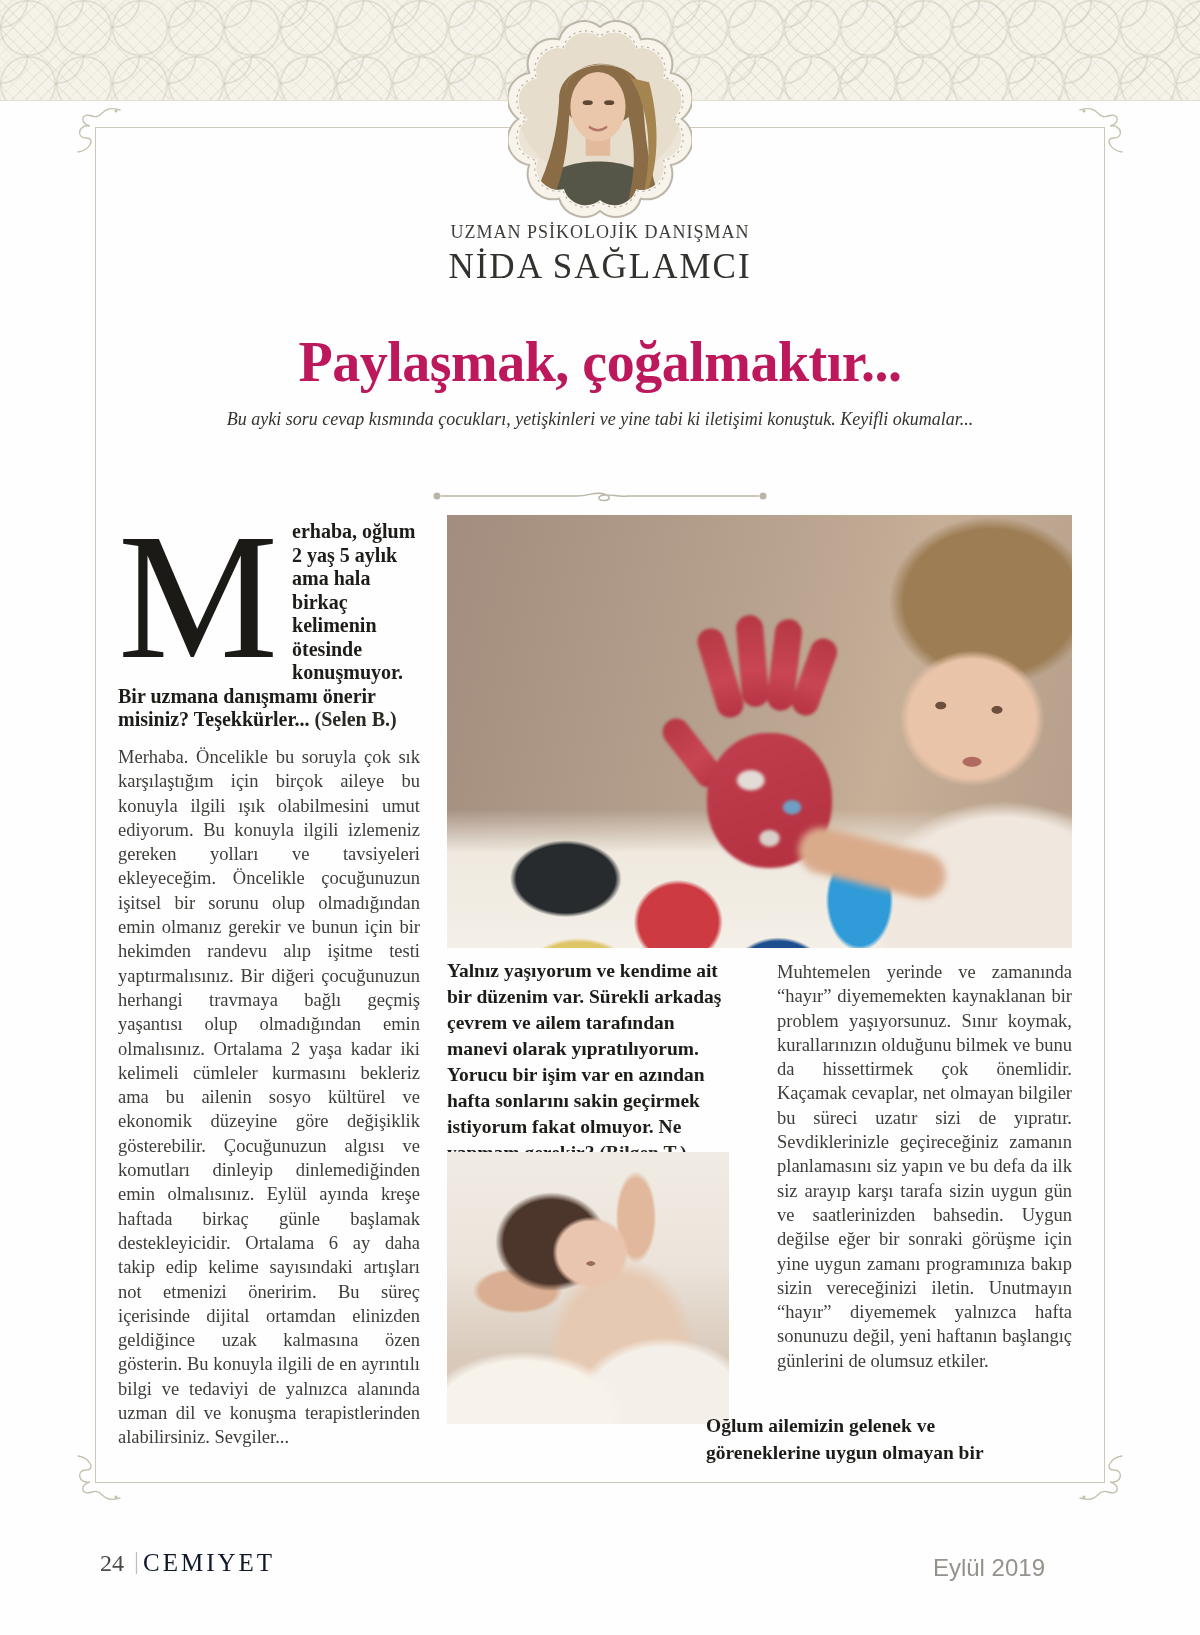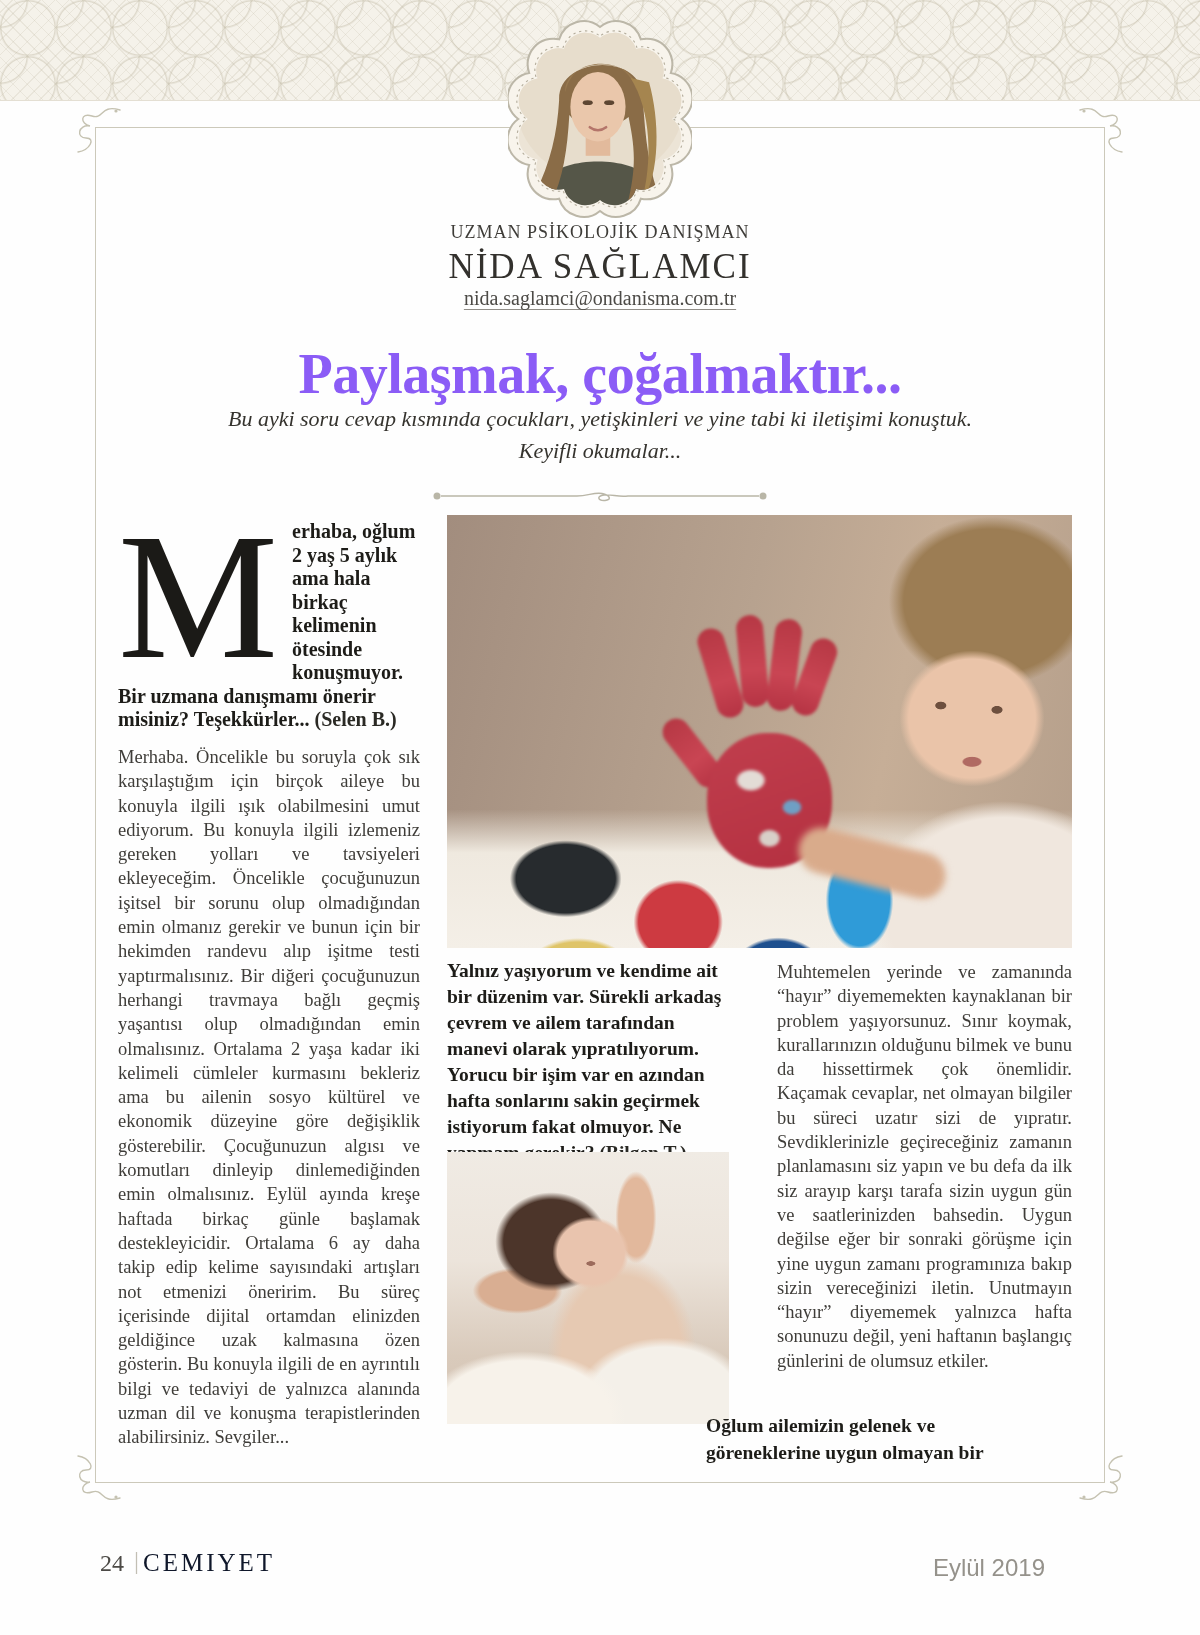--- a/index.html
+++ b/index.html
@@ -30,22 +30,22 @@
   
   .badge { position:absolute; left:508px; top:16px; width:184px; height:206px; }
   .badge svg { width:100%; height:100%; }
 
   
   .ctr { position:absolute; left:0; width:1200px; text-align:center; }
   .role   { top:222px; font-size:18px; letter-spacing:1px; color:#3e3c38; }
   .name   { top:247px; font-size:35px; letter-spacing:2px; color:#33312d; }
   .email  { top:287px; font-size:20px; color:#4c4a46; }
   .email span { text-decoration:underline; text-underline-offset:4px; text-decoration-thickness:1px; text-decoration-color:#908d87; }
-  .title  { top:330px; font-size:56px; font-weight:600; letter-spacing:-0.5px; color:#8b5cf6;margin-top:12px; }
-  .subtitle { top:403px; left:220px; width:760px; font-size:22px; font-style:italic; line-height:32px; color:#35332e; }
+  .title  { top:330px; font-size:56px; font-weight:600; letter-spacing:-0.5px; color:#be185d; }
+  .subtitle { top:403px; left:220px; width:760px; font-size:18px; font-style:italic; line-height:32px; color:#35332e; }
   .divider { position:absolute; left:432px; top:488px; width:336px; height:16px; }
 
   
   .q-bold { font-weight:bold; color:#1d1c18; }
   .q1 { position:absolute; left:118px; top:520px; width:302px; font-size:20px; line-height:23.5px; }
   .dropcap { float:left; font-size:180px; line-height:150px; margin:2px 14px 0 0; color:#1b1a17; font-weight:normal; }
   .author { color:#2a2924;text-align:center; }
   .a1 { position:absolute; left:118px; top:745px; width:302px; font-size:18.5px; line-height:24.3px;
         color:#3f3d39; text-align:justify; hyphens:auto; -webkit-hyphens:auto; }
   .q2 { position:absolute; left:447px; top:958px; width:287px; font-size:19.5px; line-height:26px; }
@@ -163,21 +163,20 @@
         <ellipse cx="99" cy="84" rx="5" ry="2.4" fill="#5d4632"></ellipse>
         <path d="M80,108 Q88,114 96,108" stroke="#b4756a" stroke-width="2.5" fill="none" stroke-linecap="round"></path>
         <path d="M56,74 C54,40 124,36 126,72 C118,52 108,46 88,46 C68,48 60,58 56,74 Z" fill="#97784f"></path>
         <path d="M120,60 C140,92 142,142 130,184 C150,152 148,100 138,64 Z" fill="#a5854f"></path>
       </g>
     </svg>
   </div>
 
   <div class="ctr role">UZMAN PSİKOLOJİK DANIŞMAN</div>
   <div class="ctr name">NİDA SAĞLAMCI</div>
-  <div class="ctr email"><span>nida.saglamci@ondanisma.com.tr</span></div>
 
   <div class="ctr title">Paylaşmak, çoğalmaktır...</div>
   <div class="ctr subtitle">Bu ayki soru cevap kısmında çocukları, yetişkinleri ve yine tabi ki iletişimi konuştuk. Keyifli okumalar...</div>
 
   <div class="divider">
     <svg viewBox="0 0 336 16" width="336" height="16">
       <circle cx="5" cy="8" r="3.5" fill="#b9b6a7"></circle>
       <circle cx="331" cy="8" r="3.5" fill="#b9b6a7"></circle>
       <path d="M9,8 H145 C156,8 162,4 170,5.5 C178,7 180,12 173,12.5 C166,13 164,8 172,7 C180,6 186,9.5 196,8 H327" fill="none" stroke="#b9b6a7" stroke-width="1.4"></path>
     </svg>

